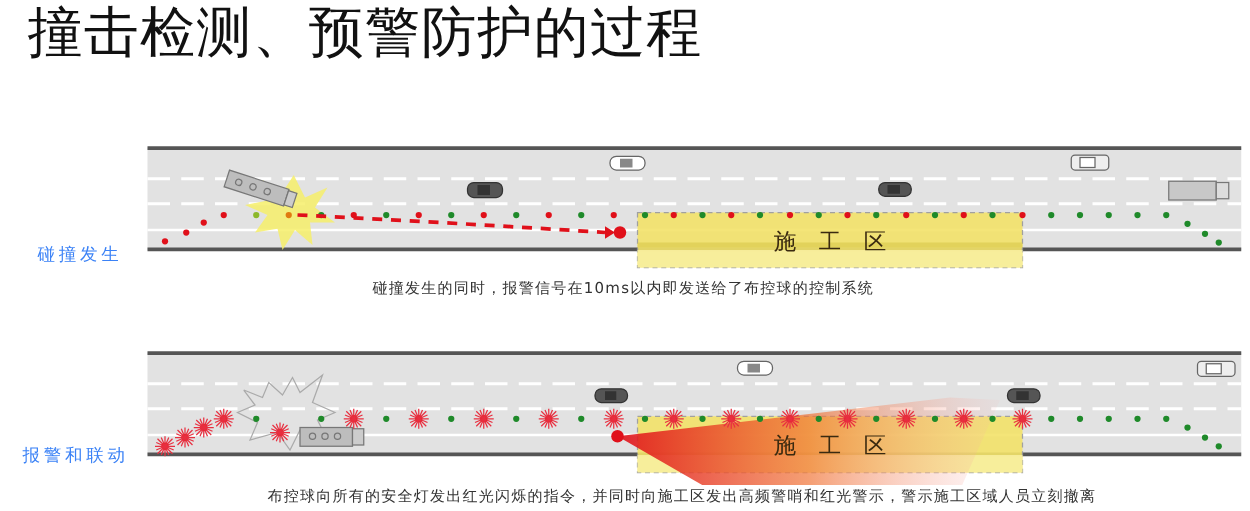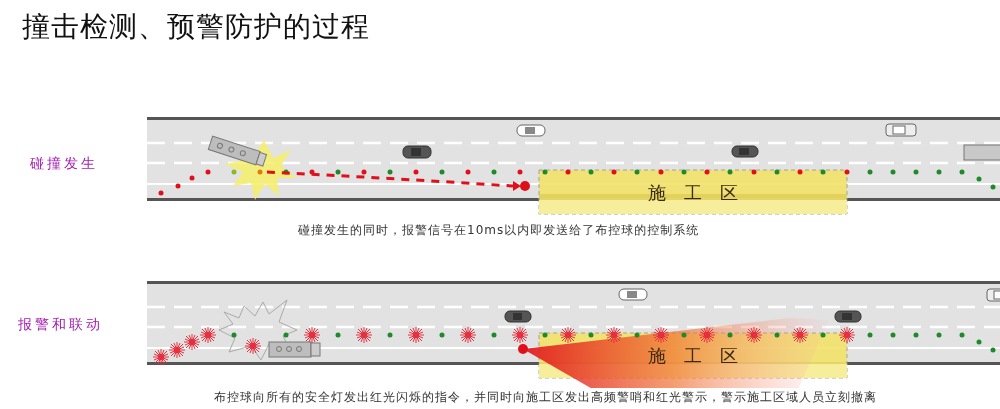--- a/index.html
+++ b/index.html
@@ -1,20 +1,20 @@
 <!DOCTYPE html>
 <html><head>
 <meta charset="utf-8">
 <style>
   html, body { margin: 0; padding: 0; background: #ffffff; }
   body { width: 1000px; height: 409px; position: relative; overflow: hidden; font-family: "DejaVu Sans", sans-serif; }
-  .title { position: absolute; left: 22px; top: 2px; font-size: 28px; color: #111; letter-spacing: 1px; line-height: 50px; font-weight: normal; text-align: center; }
-  .stage-label { position: absolute; font-size: 14px; color: #a21caf; letter-spacing: 3px; }
+  .title { position: absolute; left: 22px; top: 2px; font-size: 44px; color: #111; letter-spacing: 1px; line-height: 50px; font-weight: normal; text-align: center; }
+  .stage-label { position: absolute; font-size: 14px; color: #3b82f6; letter-spacing: 3px; margin-top: 40px; }
   .caption { position: absolute; font-size: 12px; color: #333; letter-spacing: 1px; white-space: nowrap; }
-  .road-wrap { position: absolute; left: 0; width: 919px; padding-left: 29px; }
+  .road-wrap { position: absolute; left: 0; width: 919px; }
   svg { display: block; }
   .zone-text { font-family: "DejaVu Sans", sans-serif; font-size: 18px; fill: #3a2a10; }
 </style>
 </head>
 <body>
 
 <div class="title">撞击检测、预警防护的过程</div>
 
 <div class="stage-label" style="left:30px; top:155px;">碰撞发生</div>
 

